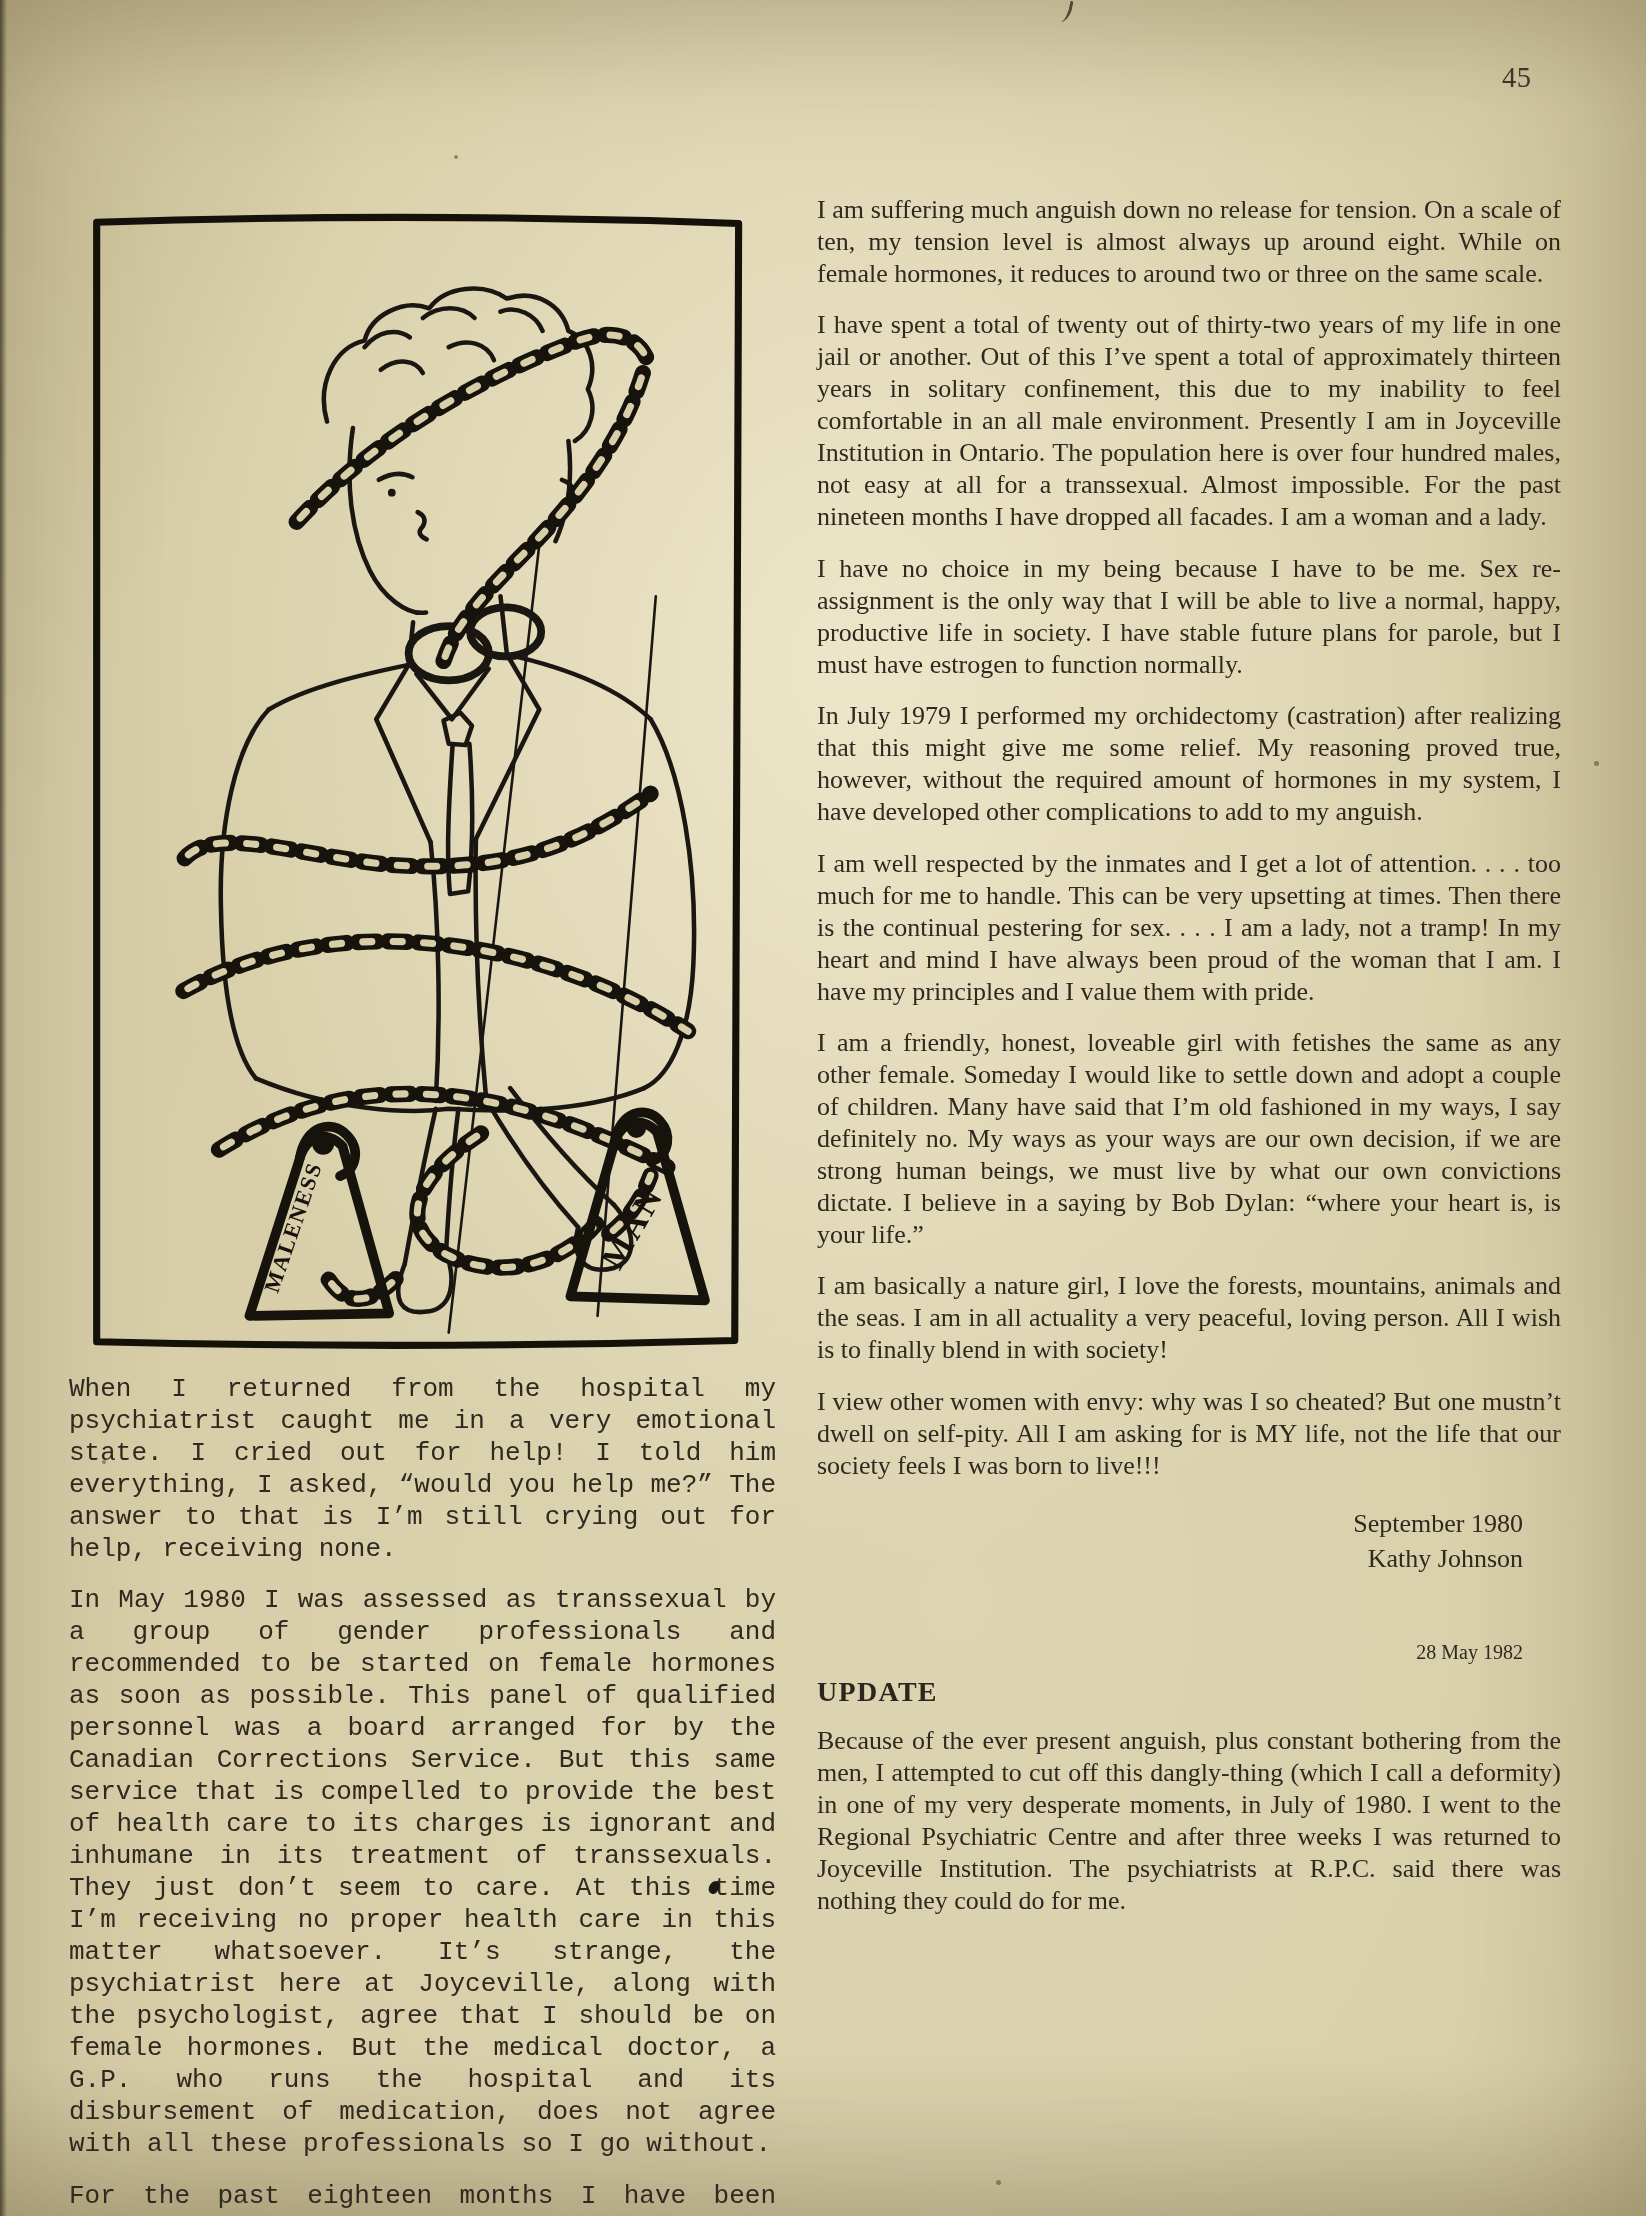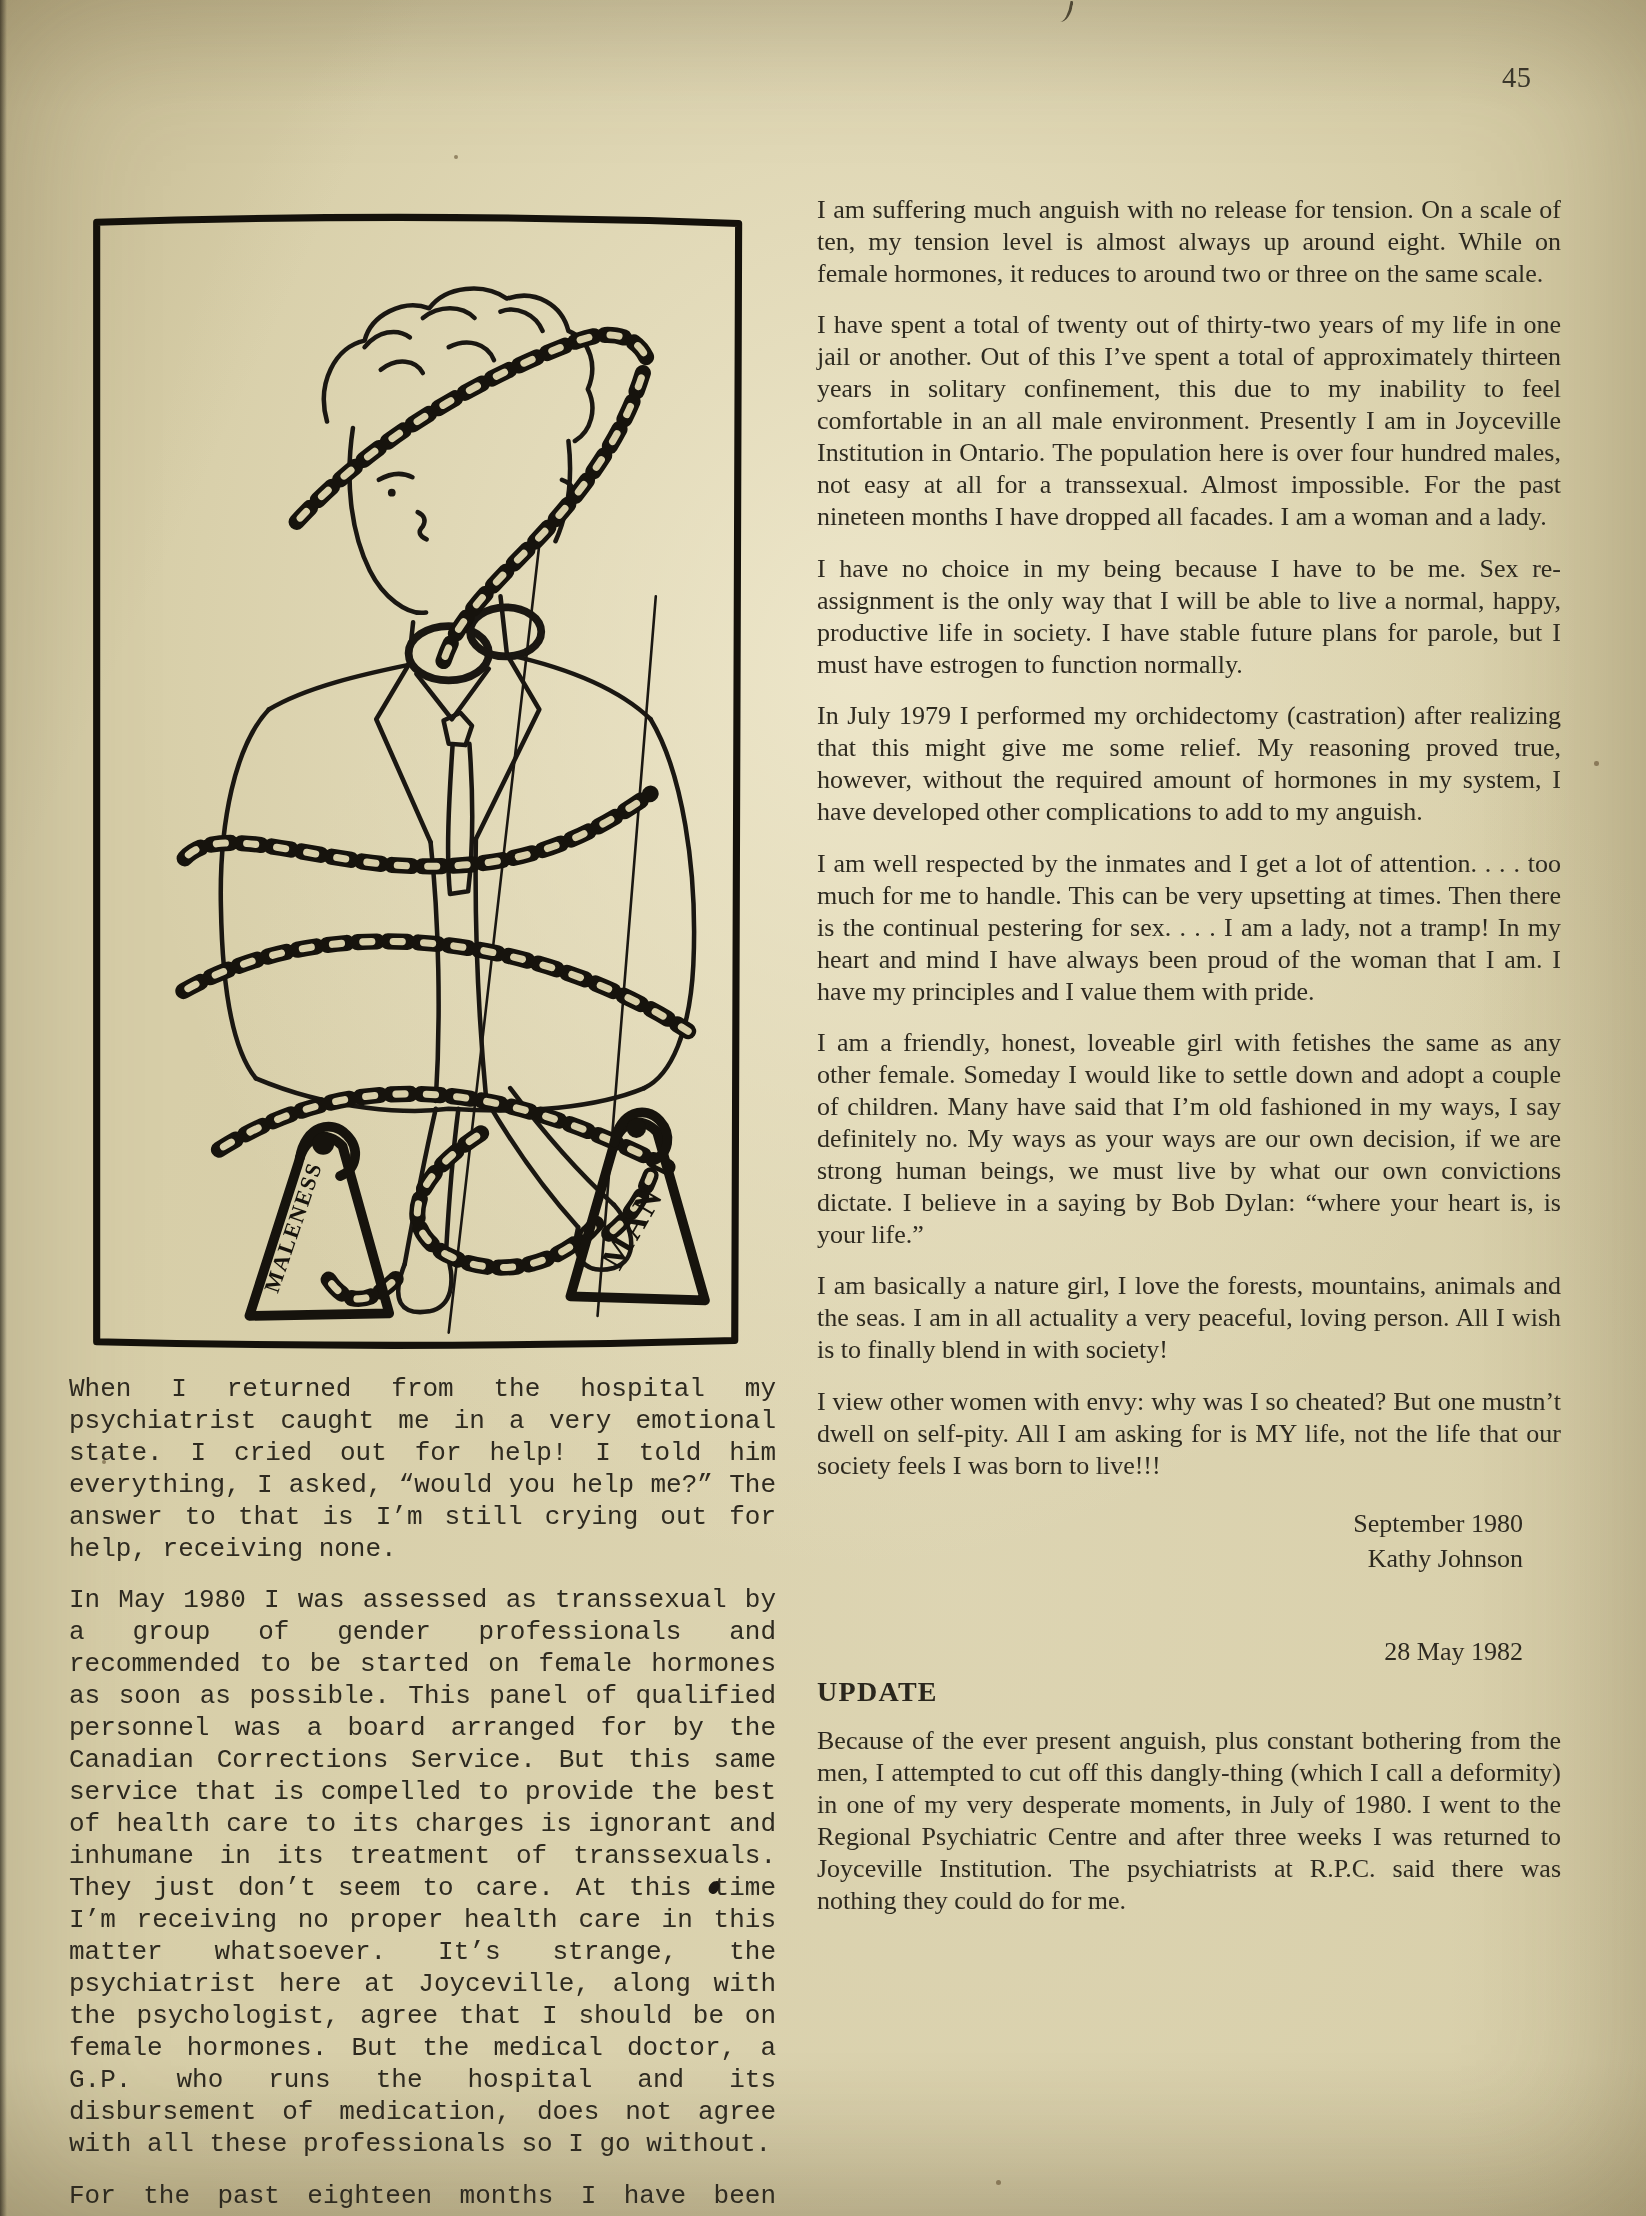--- a/index.html
+++ b/index.html
@@ -37,21 +37,21 @@
     text-align:justify;
   }
   .caption-block{margin-top:17px;font-family:Liberation Mono, monospace;}
   .signature{
     text-align:right;padding-right:38px;margin-top:24.6px;
     font-size:26px;line-height:35px;color:#2e2a20;
   }
   .update-block{margin-top:60px;}
   .update-date{
     text-align:right;padding-right:38px;
-    font-size:26px;line-height:32px;color:#2e2a20;
+    font-size:20px;line-height:32px;color:#2e2a20;
   }
   .update-heading{
     margin-top:7.8px;
     font-size:28px;font-weight:bold;letter-spacing:1.3px;color:#2b271d;
   }
   .update-block p{margin-top:17px;}
   
   .ink{fill:none;stroke:#1a1712;stroke-width:7;stroke-linecap:round;stroke-linejoin:round;}
   .ink-med{fill:none;stroke:#1a1712;stroke-width:12;stroke-linecap:round;stroke-linejoin:round;}
   .ink-heavy{fill:none;stroke:#16130d;stroke-width:15;stroke-linecap:round;stroke-linejoin:round;}
@@ -166,21 +166,21 @@
     </div>
 
     <div class="body-text caption-block">
       <p>When I returned from the hospital my psychiatrist caught me in a very emotional state. I cried out for help! I told him everything, I asked, “would you help me?” The answer to that is I’m still crying out for help, receiving none.</p>
       <p>In May 1980 I was assessed as transsexual by a group of gender professionals and recommended to be started on female hormones as soon as possible. This panel of qualified personnel was a board arranged for by the Canadian Corrections Service. But this same service that is compelled to provide the best of health care to its charges is ignorant and inhumane in its treatment of transsexuals. They just don’t seem to care. At this time I’m receiving no proper health care in this matter whatsoever. It’s strange, the psychiatrist here at Joyceville, along with the psychologist, agree that I should be on female hormones. But the medical doctor, a G.P. who runs the hospital and its disbursement of medication, does not agree with all these professionals so I go without.</p>
       <p>For the past eighteen months I have been studying assertiveness training, doing quite well. At least now I can freely speak my mind.</p>
     </div>
   </div>
 
   <div class="col-right body-text">
-    <p>I am suffering much anguish with no release for tension. On a scale of ten, my tension level is almost always up around eight. While on female hormones, it reduces to around two or three on the same scale.</p>
+    <p>I am suffering much anguish down no release for tension. On a scale of ten, my tension level is almost always up around eight. While on female hormones, it reduces to around two or three on the same scale.</p>
     <p>I have spent a total of twenty out of thirty-two years of my life in one jail or another. Out of this I’ve spent a total of approximately thirteen years in solitary confinement, this due to my inability to feel comfortable in an all male environment. Presently I am in Joyceville Institution in Ontario. The population here is over four hundred males, not easy at all for a transsexual. Almost impossible. For the past nineteen months I have dropped all facades. I am a woman and a lady.</p>
     <p>I have no choice in my being because I have to be me. Sex re-assignment is the only way that I will be able to live a normal, happy, productive life in society. I have stable future plans for parole, but I must have estrogen to function normally.</p>
     <p>In July 1979 I performed my orchidectomy (castration) after realizing that this might give me some relief. My reasoning proved true, however, without the required amount of hormones in my system, I have developed other complications to add to my anguish.</p>
     <p>I am well respected by the inmates and I get a lot of attention. . . . too much for me to handle. This can be very upsetting at times. Then there is the continual pestering for sex. . . . I am a lady, not a tramp! In my heart and mind I have always been proud of the woman that I am. I have my principles and I value them with pride.</p>
     <p>I am a friendly, honest, loveable girl with fetishes the same as any other female. Someday I would like to settle down and adopt a couple of children. Many have said that I’m old fashioned in my ways, I say definitely no. My ways as your ways are our own decision, if we are strong human beings, we must live by what our own convictions dictate. I believe in a saying by Bob Dylan: “where your heart is, is your life.”</p>
     <p>I am basically a nature girl, I love the forests, mountains, animals and the seas. I am in all actuality a very peaceful, loving person. All I wish is to finally blend in with society!</p>
     <p>I view other women with envy: why was I so cheated? But one mustn’t dwell on self-pity. All I am asking for is MY life, not the life that our society feels I was born to live!!!</p>
 
     <div class="signature">
       <div>September 1980</div>

